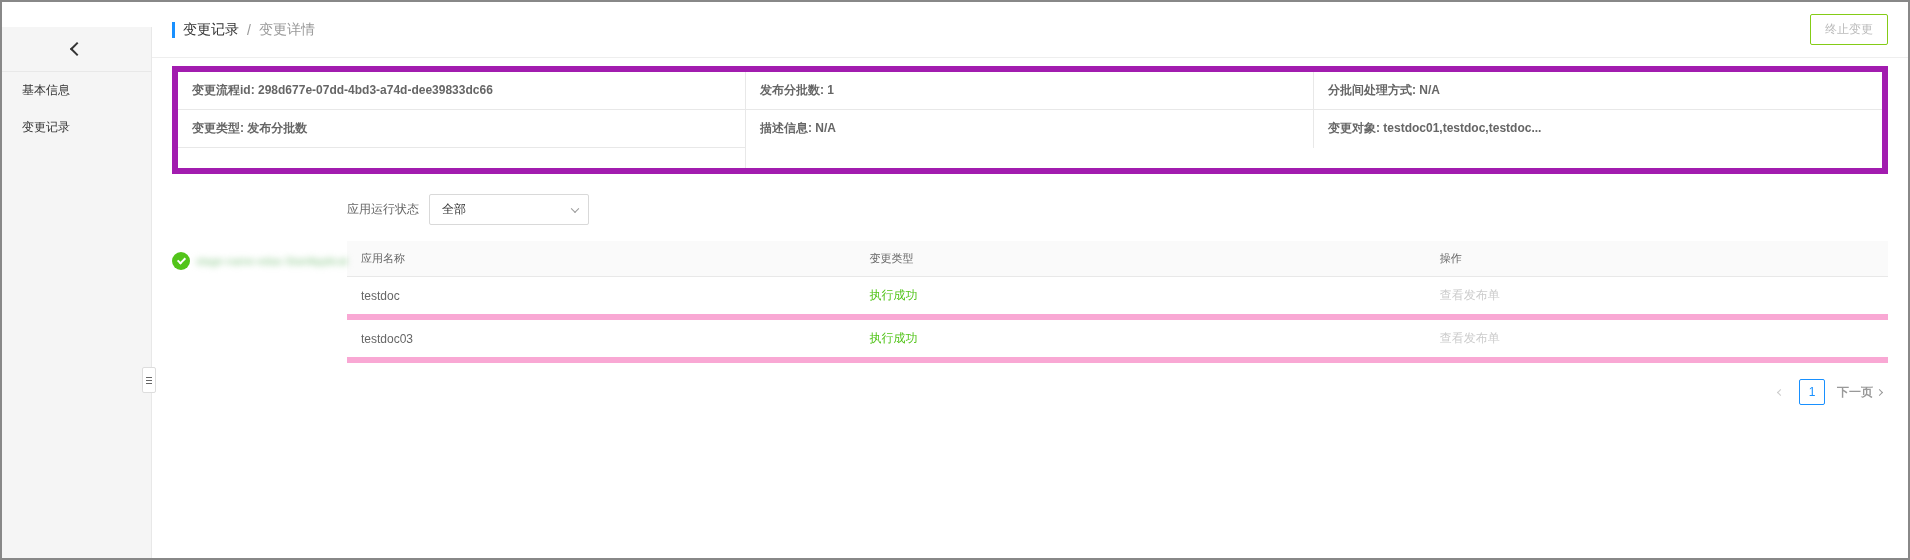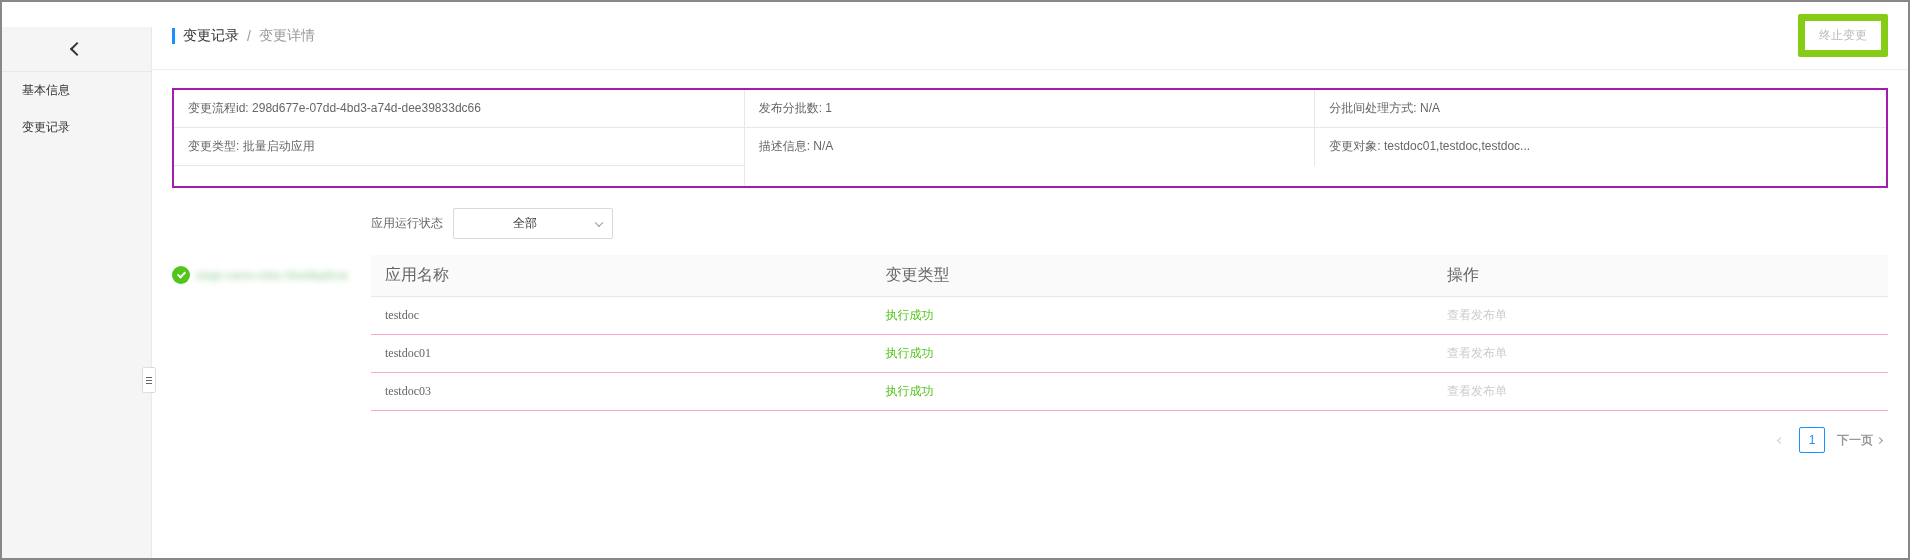--- a/index.html
+++ b/index.html
@@ -80,33 +80,34 @@
       cursor: pointer;
     }
     .breadcrumb-sep {
       color: #999;
       margin: 0 8px;
     }
     .breadcrumb-current {
       color: #999;
     }
     .stop-btn {
-      border: 7px solid #84cc16;
+      border: 1px solid #84cc16;
       background: #fff;
       padding: 6px 14px;
       font-size: 12px;
       color: #bbb;
       border-radius: 2px;
       cursor: not-allowed;
     }
     .info-table {
-      margin: 18px 20px;
-      border: 2px solid #a21caf;
+      margin: 8px 20px;
+      border: 6px solid #a21caf;
       display: grid;
       grid-template-columns: 1fr 1fr 1fr;
+      font-weight: bold;
     }
     .info-cell {
       padding: 10px 14px;
       border-right: 1px solid #e8e8e8;
       border-bottom: 1px solid #e8e8e8;
       font-size: 12px;
       color: #666;
     }
     .info-cell:nth-child(3n) {
       border-right: none;
@@ -114,21 +115,20 @@
     .info-cell.row3 {
       border-bottom: none;
     }
     .status-success {
       color: #52c41a;
       margin-left: 8px;
     }
     .main-section {
       display: flex;
       margin: 20px 20px 0 20px;
-      gap: 24px;
     }
     .left-col {
       width: 175px;
       padding-top: 58px;
     }
     .stage-row {
       display: flex;
       align-items: center;
       gap: 6px;
     }
@@ -173,51 +173,49 @@
     .select-box {
       position: relative;
       border: 1px solid #d9d9d9;
       border-radius: 2px;
       padding: 6px 28px 6px 12px;
       width: 160px;
       font-size: 12px;
       color: #333;
       cursor: pointer;
       background: #fff;
-      text-align: center;
     }
     .select-chevron {
       position: absolute;
       right: 10px;
       top: 50%;
       width: 6px;
       height: 6px;
       border-right: 1px solid #999;
       border-bottom: 1px solid #999;
       transform: translateY(-70%) rotate(45deg);
     }
     .data-table {
       width: 100%;
       border-collapse: collapse;
     }
     .data-table th {
       background: #fafafa;
       text-align: left;
       padding: 10px 14px;
       font-weight: normal;
-      font-size: 16px;
+      font-size: 11px;
       color: #666;
       border-bottom: 1px solid #e8e8e8;
     }
     .data-table td {
       padding: 10px 14px;
       font-size: 12px;
       color: #666;
-      border-bottom: 1px solid #f9a8d4;
-      font-family: Liberation Serif, serif;
+      border-bottom: 6px solid #f9a8d4;
     }
     .col-name { width: 33%; }
     .col-status { width: 37%; }
     .col-action { width: 30%; }
     .action-disabled {
       color: #ccc;
       cursor: not-allowed;
     }
     .pagination {
       display: flex;
@@ -334,21 +332,21 @@
     <div class="info-cell">
       <span>发布分批数:</span>
       <span>1</span>
     </div>
     <div class="info-cell">
       <span>分批间处理方式:</span>
       <span>N/A</span>
     </div>
     <div class="info-cell">
       <span>变更类型:</span>
-      <span>批量启动应用</span>
+      <span>发布分批数</span>
     </div>
     <div class="info-cell row3">
       <span>描述信息:</span>
       <span>N/A</span>
     </div>
     <div class="info-cell row3">
       <span>变更对象:</span>
       <span>testdoc01,testdoc,testdoc...</span>
     </div>
     <div class="info-cell row3"></div>
@@ -381,25 +379,20 @@
             <th class="col-action">操作</th>
           </tr>
         </thead>
         <tbody id="table-body">
             <tr>
               <td>testdoc</td>
               <td><span class="status-success" style="margin-left:0">执行成功</span></td>
               <td><span class="action-disabled">查看发布单</span></td>
             </tr>
             <tr>
-              <td>testdoc01</td>
-              <td><span class="status-success" style="margin-left:0">执行成功</span></td>
-              <td><span class="action-disabled">查看发布单</span></td>
-            </tr>
-            <tr>
               <td>testdoc03</td>
               <td><span class="status-success" style="margin-left:0">执行成功</span></td>
               <td><span class="action-disabled">查看发布单</span></td>
             </tr>
           </tbody>
       </table>
 
       <div class="pagination">
         <div class="page-btn prev">
           <div class="chevron-sm chevron-left"></div>

